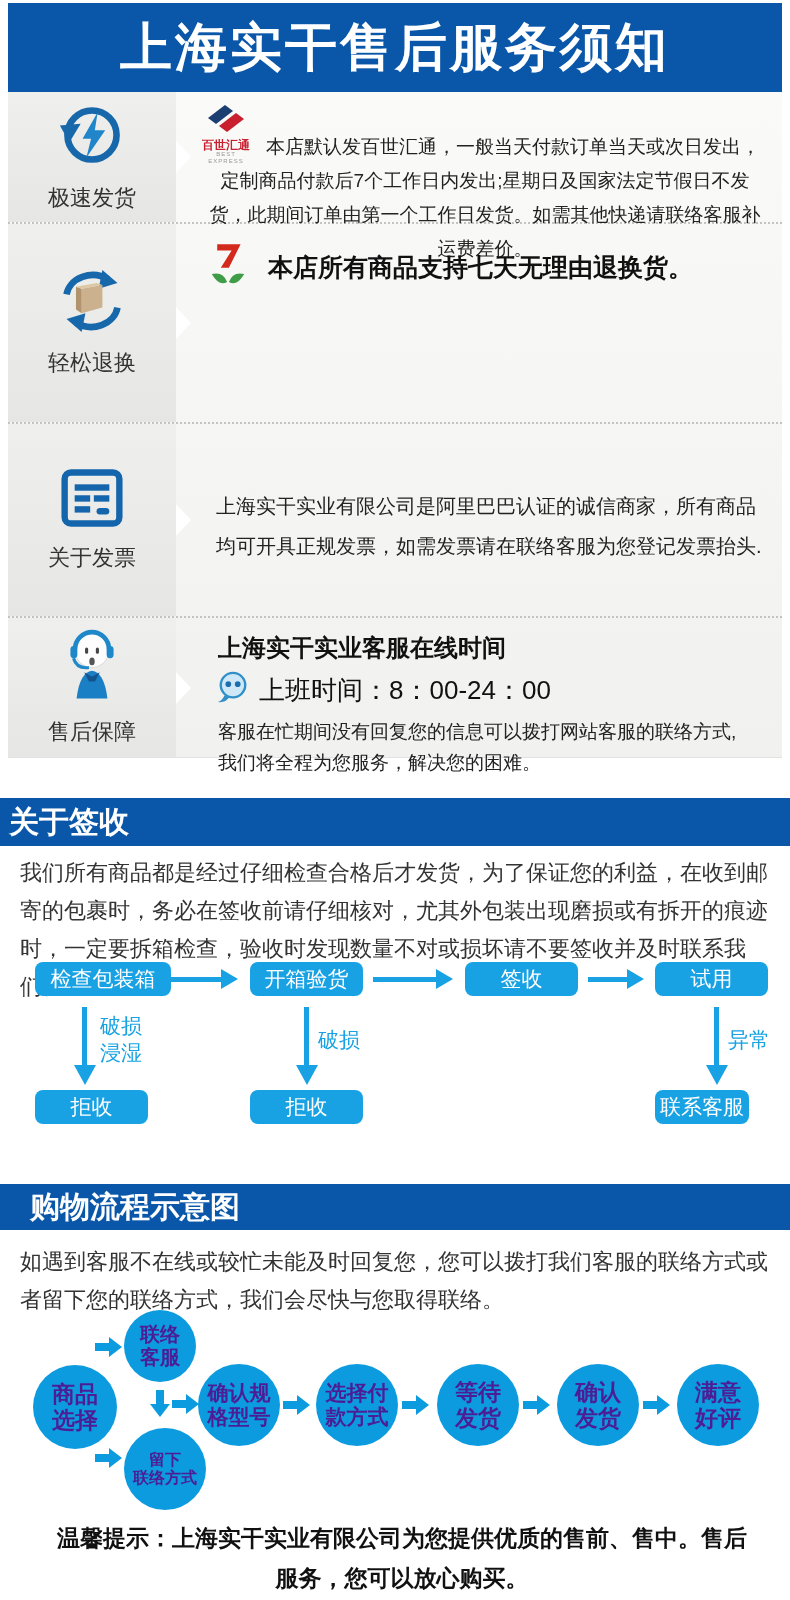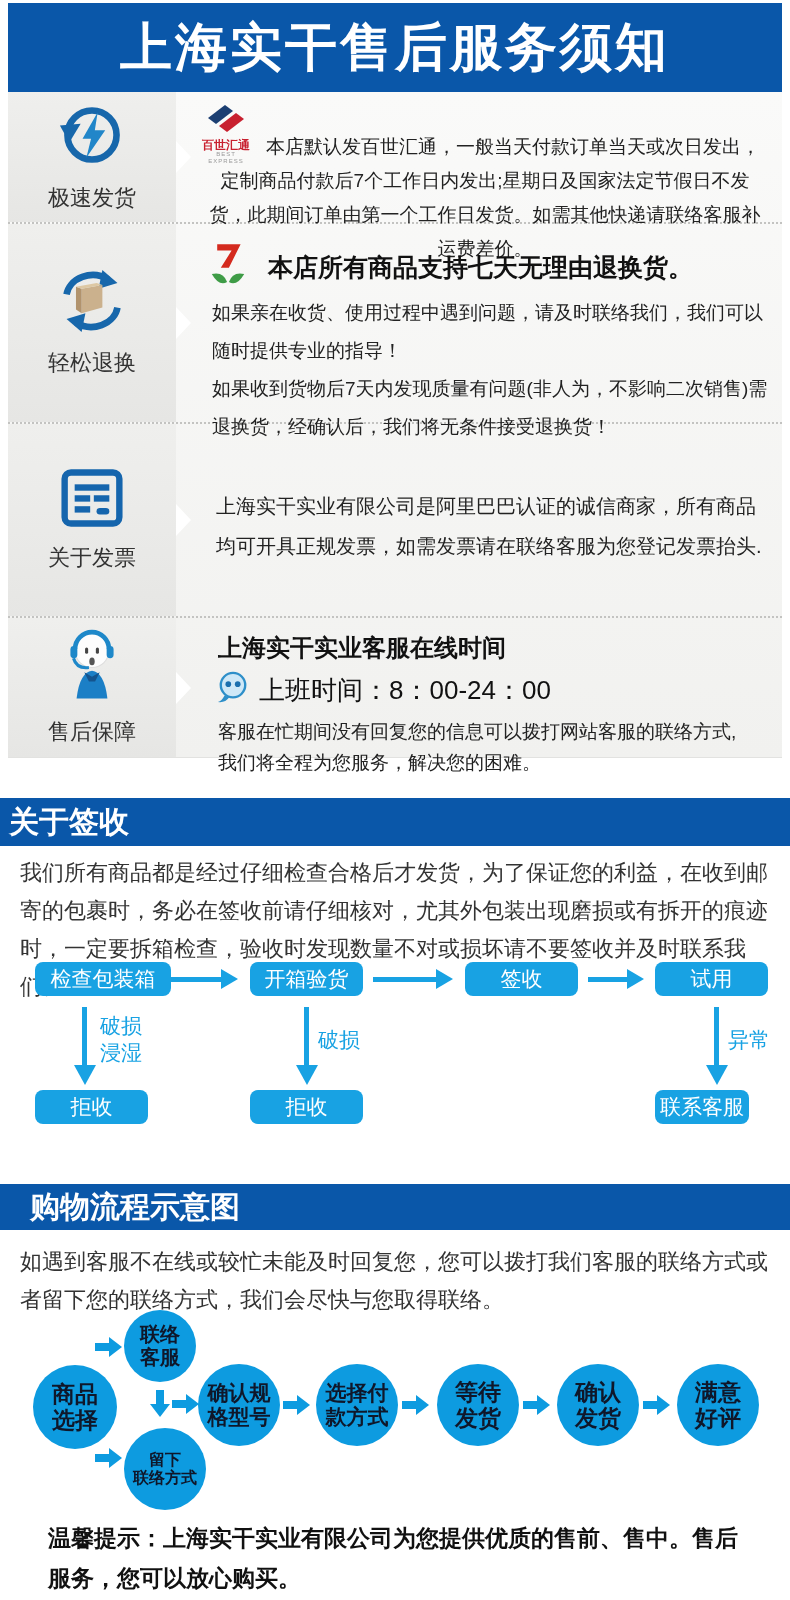--- a/index.html
+++ b/index.html
@@ -59,36 +59,36 @@
         border-top:10px solid transparent;border-bottom:10px solid transparent;
         border-left:17px solid #18a2e3;}
   .varrow{position:absolute;width:22px;}
   .varrow .shaft{position:absolute;top:0;bottom:19px;left:8px;width:5px;background:#18a2e3;}
   .varrow .head{position:absolute;bottom:0;left:0;width:0;height:0;
         border-left:11px solid transparent;border-right:11px solid transparent;
         border-top:20px solid #18a2e3;}
   .flabel{position:absolute;color:#18a2e3;font-size:21px;line-height:27px;}
 
   
-  .circle{position:absolute;background:#0d9be0;color:#0f172a;border-radius:50%;
+  .circle{position:absolute;background:#0d9be0;color:#4c1d95;border-radius:50%;
           display:flex;flex-direction:column;align-items:center;justify-content:center;
           font-weight:bold;text-align:center;line-height:1.15;}
   .barrow-r{position:absolute;width:27px;height:20px;}
   .barrow-r .shaft{position:absolute;left:0;top:6px;width:15px;height:8px;background:#0d9be0;}
   .barrow-r .head{position:absolute;right:0;top:0;width:0;height:0;
         border-top:10px solid transparent;border-bottom:10px solid transparent;
         border-left:13px solid #0d9be0;}
   .barrow-d{position:absolute;width:20px;height:27px;}
   .barrow-d .shaft{position:absolute;top:0;left:6px;width:8px;height:15px;background:#0d9be0;}
   .barrow-d .head{position:absolute;bottom:0;left:0;width:0;height:0;
         border-left:10px solid transparent;border-right:10px solid transparent;
         border-top:13px solid #0d9be0;}
 
   .footer-note{position:absolute;left:48px;top:1518px;width:708px;margin:0;
-        font-size:23px;line-height:40px;font-weight:bold;color:#111;}
+        font-size:23px;line-height:40px;font-weight:bold;color:#111;text-align:center;}
 </style>
 </head>
 <body>
 
 <div class="page">
 
   <header class="banner">
     <h1>上海实干售后服务须知</h1>
   </header>
 
@@ -138,24 +138,20 @@
       <div class="scontent">
         <div class="s2-titlerow">
           <span>
             <svg width="36" height="46" viewBox="0 0 40 50">
               <polygon points="8,2 34,2 21,28 12,28 24,9 8,9" fill="#d42a1e"></polygon>
               <path d="M2 35 Q10 49 19 44 Q15 32 2 35 Z" fill="#3f9c47"></path>
               <path d="M38 35 Q30 49 21 44 Q25 32 38 35 Z" fill="#3f9c47"></path>
             </svg>
           </span>
           <span class="s2-title">本店所有商品支持七天无理由退换货。</span>
-        </div>
-        <div class="s2-body">
-          <p>如果亲在收货、使用过程中遇到问题，请及时联络我们，我们可以随时提供专业的指导！</p>
-          <p>如果收到货物后7天内发现质量有问题(非人为，不影响二次销售)需退换货，经确认后，我们将无条件接受退换货！</p>
         </div>
       </div>
     </div>
 
     <div class="srow dotted" style="height:194px">
       <div class="side">
         <span>
           <svg width="66" height="62" viewBox="0 0 72 68">
             <rect x="6" y="6" width="60" height="56" rx="7" fill="none" stroke="#1565ad" stroke-width="7"></rect>
             <rect x="17" y="19" width="38" height="7" fill="#1565ad"></rect>

